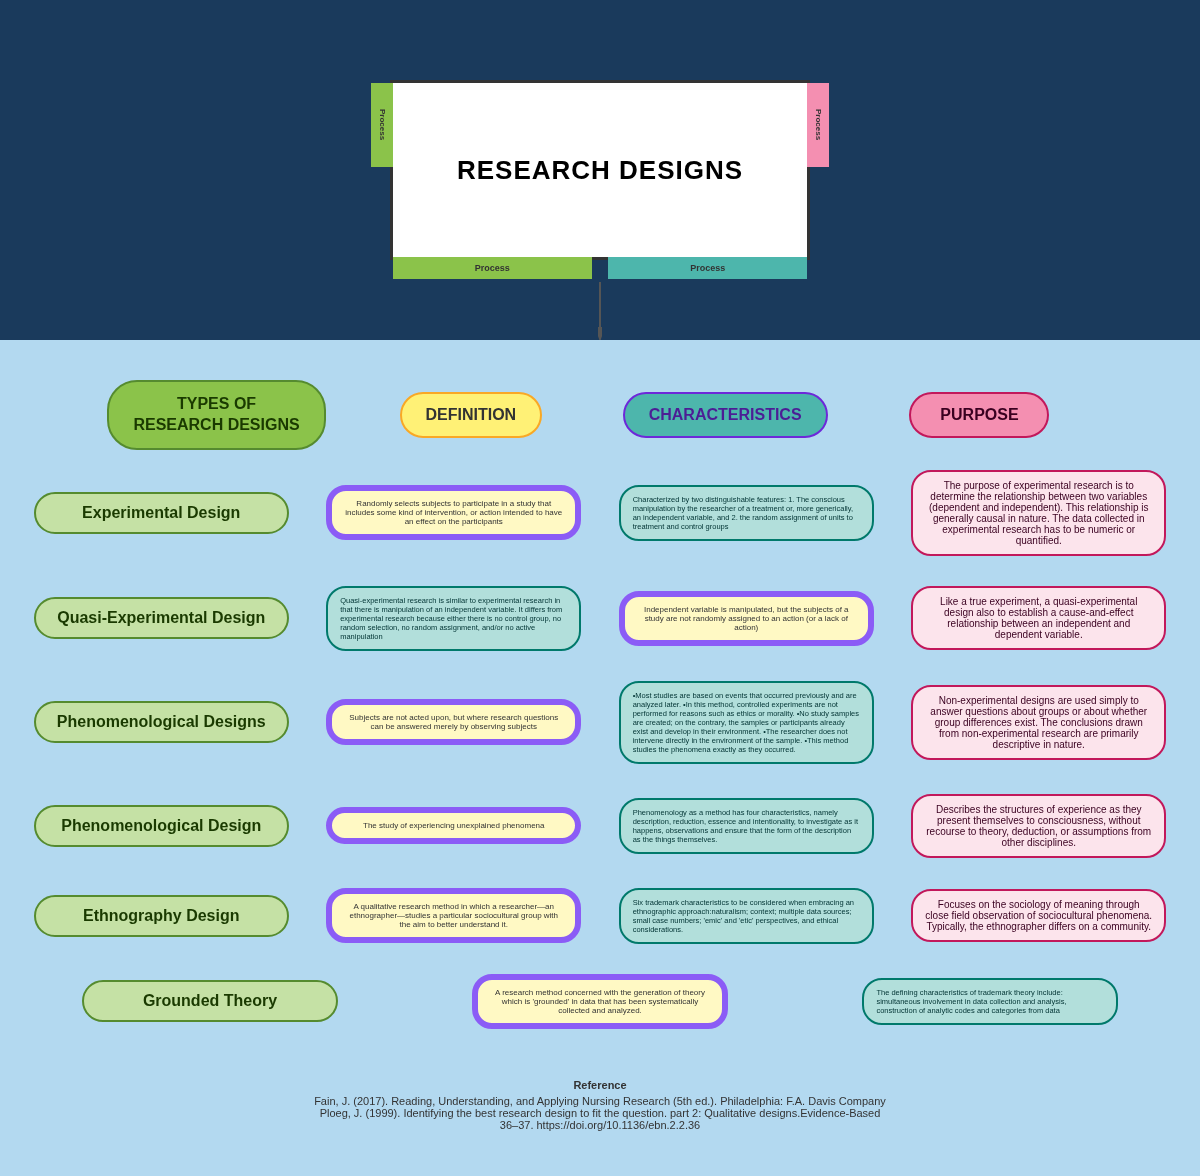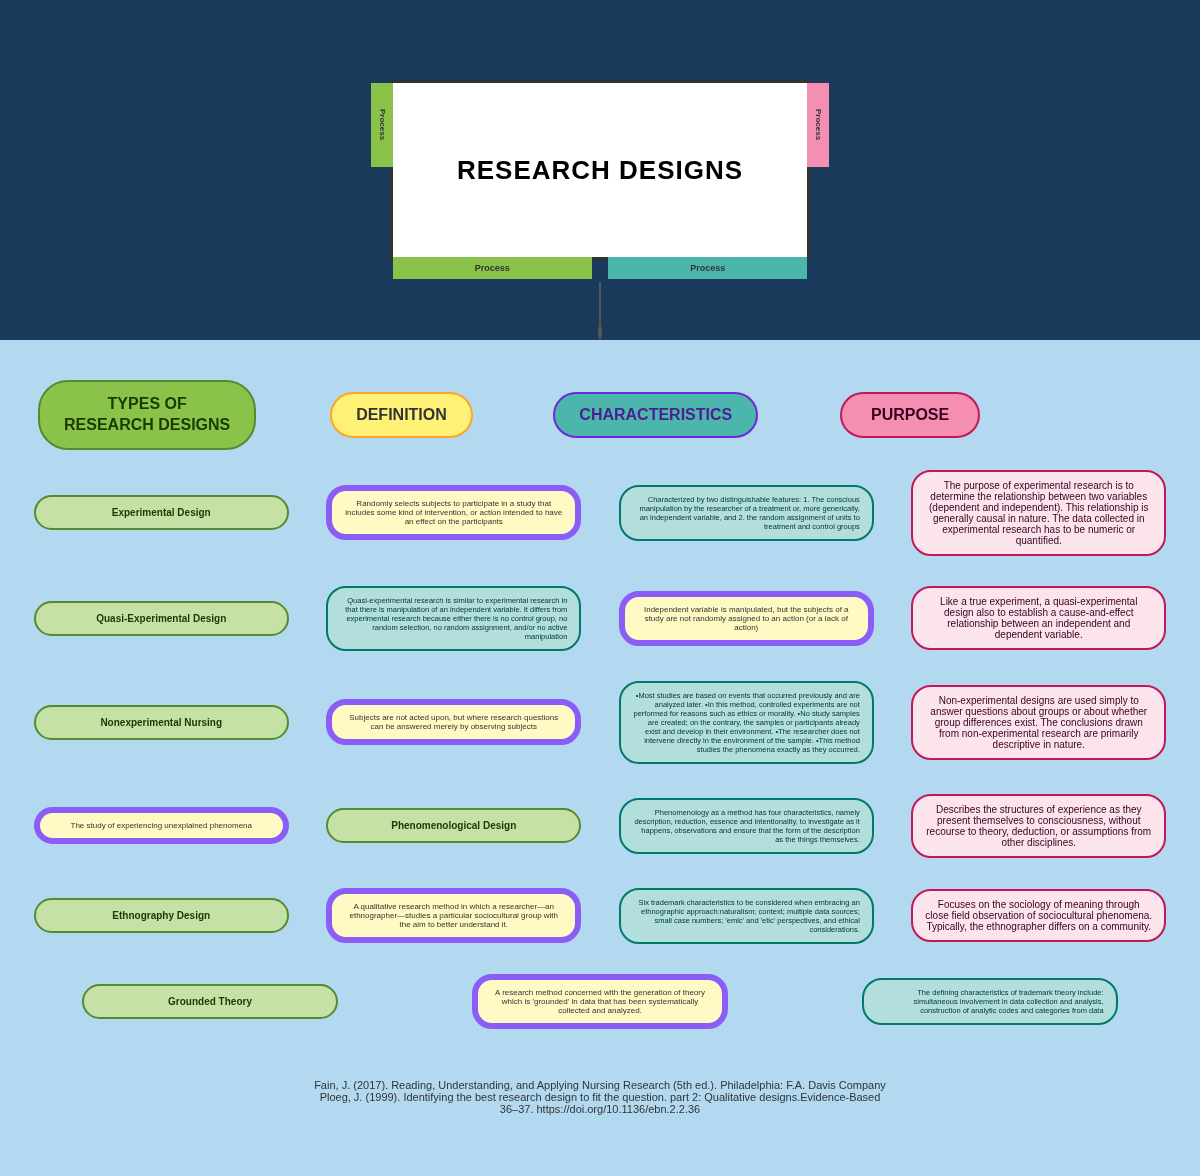--- a/index.html
+++ b/index.html
@@ -96,21 +96,21 @@
     }
     .bottom-section {
       background: #b3d9f0;
       min-height: 836px;
       position: relative;
       padding: 0;
     }
     
     .headers-row {
       display: flex;
-      justify-content: flex-start;
+      justify-content: center;
       padding: 40px 24px 20px 20px;
       position: relative;
     }
     .header-pill {
       border-radius: 30px;
       padding: 12px 24px;
       font-size: 16px;
       font-weight: bold;
       text-align: center;
       display: flex;
@@ -153,21 +153,21 @@
       width: 22%;
       display: flex;
       justify-content: center;
       align-items: center;
     }
     .pill-green {
       background: #c5e1a5;
       border: 2px solid #558b2f;
       border-radius: 30px;
       padding: 10px 16px;
-      font-size: 10px;
+      font-size: 16px;
       font-weight: bold;
       text-align: center;
       color: #1a3a00;
       min-width: 120px;
       width: 100%;
     }
     .pill-yellow {
       background: #fff9c4;
       border: 6px solid #8b5cf6;
       border-radius: 20px;
@@ -176,21 +176,21 @@
       text-align: center;
       color: #333;
       width: 100%;
     }
     .pill-teal {
       background: #b2dfdb;
       border: 2px solid #00796b;
       border-radius: 20px;
       padding: 8px 12px;
       font-size: 7.5px;
-      text-align: right;
+      text-align: left;
       color: #003333;
       width: 100%;
     }
     .pill-pink {
       background: #fce4ec;
       border: 2px solid #c2185b;
       border-radius: 20px;
       padding: 8px 12px;
       font-size: 10px;
       text-align: center;
@@ -301,44 +301,44 @@
       </div>
       <div class="cell">
         <div class="pill-yellow">Independent variable is manipulated, but the subjects of a study are not randomly assigned to an action (or a lack of action)</div>
       </div>
       <div class="cell">
         <div class="pill-pink">Like a true experiment, a quasi-experimental design also to establish a cause-and-effect relationship between an independent and dependent variable.</div>
       </div>
     </div>
       <div class="content-row">
       <div class="cell">
-        <div class="pill-green">Nonexperimental Nursing</div>
+        <div class="pill-green">Phenomenological Designs</div>
       </div>
       <div class="cell">
         <div class="pill-yellow">Subjects are not acted upon, but where research questions can be answered merely by observing subjects</div>
       </div>
       <div class="cell">
         <div class="pill-teal">•Most studies are based on events that occurred previously and are analyzed later.
 •In this method, controlled experiments are not performed for reasons such as ethics or morality.
 •No study samples are created; on the contrary, the samples or participants already exist and develop in their environment.
 •The researcher does not intervene directly in the environment of the sample.
 •This method studies the phenomena exactly as they occurred.</div>
       </div>
       <div class="cell">
         <div class="pill-pink">Non-experimental designs are used simply to answer questions about groups or about whether group differences exist. The conclusions drawn from non-experimental research are primarily descriptive in nature.</div>
       </div>
     </div>
       <div class="content-row">
       <div class="cell">
+        <div class="pill-green">Phenomenological Design</div>
+      </div>
+      <div class="cell">
         <div class="pill-yellow">The study of experiencing unexplained phenomena</div>
       </div>
       <div class="cell">
-        <div class="pill-green">Phenomenological Design</div>
-      </div>
-      <div class="cell">
         <div class="pill-teal">Phenomenology as a method has four characteristics, namely description, reduction, essence and intentionality, to investigate as it happens, observations and ensure that the form of the description as the things themselves.</div>
       </div>
       <div class="cell">
         <div class="pill-pink">Describes the structures of experience as they present themselves to consciousness, without recourse to theory, deduction, or assumptions from other disciplines.</div>
       </div>
     </div>
       <div class="content-row">
       <div class="cell">
         <div class="pill-green">Ethnography Design</div>
       </div>
@@ -359,17 +359,18 @@
       <div class="cell">
         <div class="pill-yellow">A research method concerned with the generation of theory which is 'grounded' in data that has been systematically collected and analyzed.</div>
       </div>
       <div class="cell">
         <div class="pill-teal">The defining characteristics of trademark theory include: simultaneous involvement in data collection and analysis, construction of analytic codes and categories from data</div>
       </div>
     </div>
     </div>
 
   <div class="reference">
+    <div class="reference-title">Reference</div>
     <div>Fain, J. (2017). Reading, Understanding, and Applying Nursing  Research (5th ed.). Philadelphia: F.A. Davis Company</div>
     <div>Ploeg, J. (1999). Identifying the best research design to fit the question. part 2: Qualitative designs.Evidence-Based</div>
     <div>36–37. https://doi.org/10.1136/ebn.2.2.36</div>
   </div>
 </div>
 
 </body></html>

